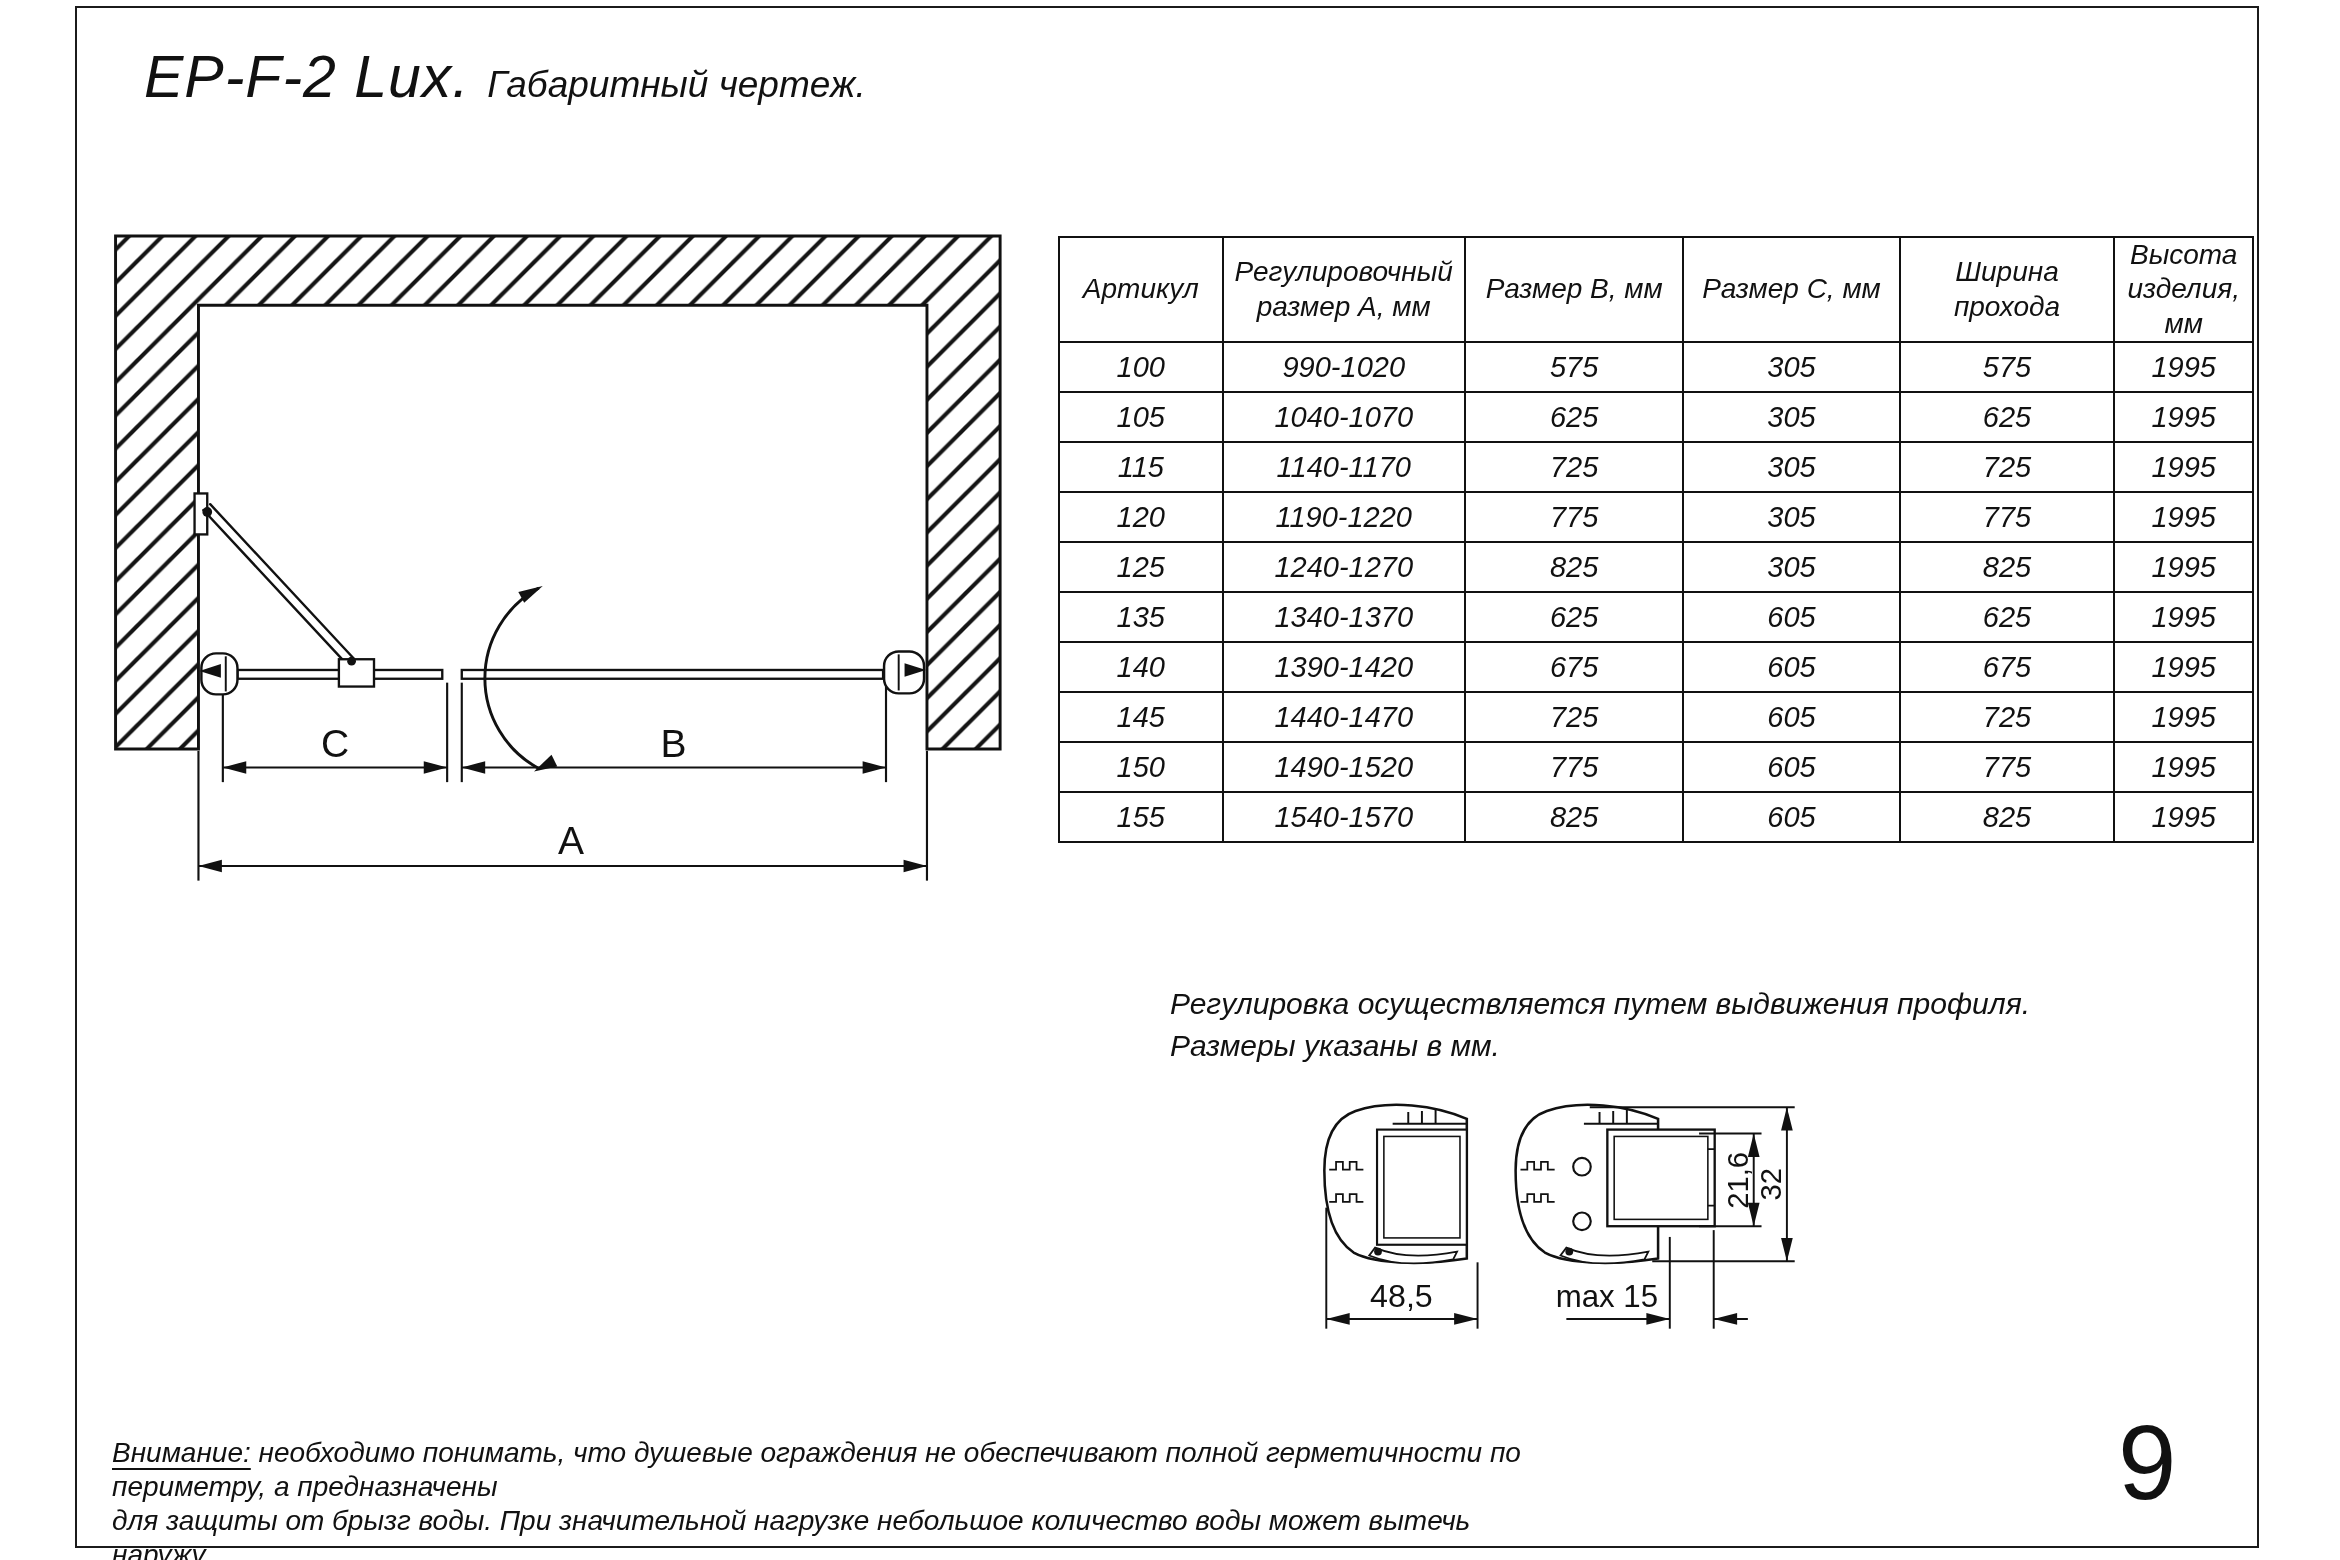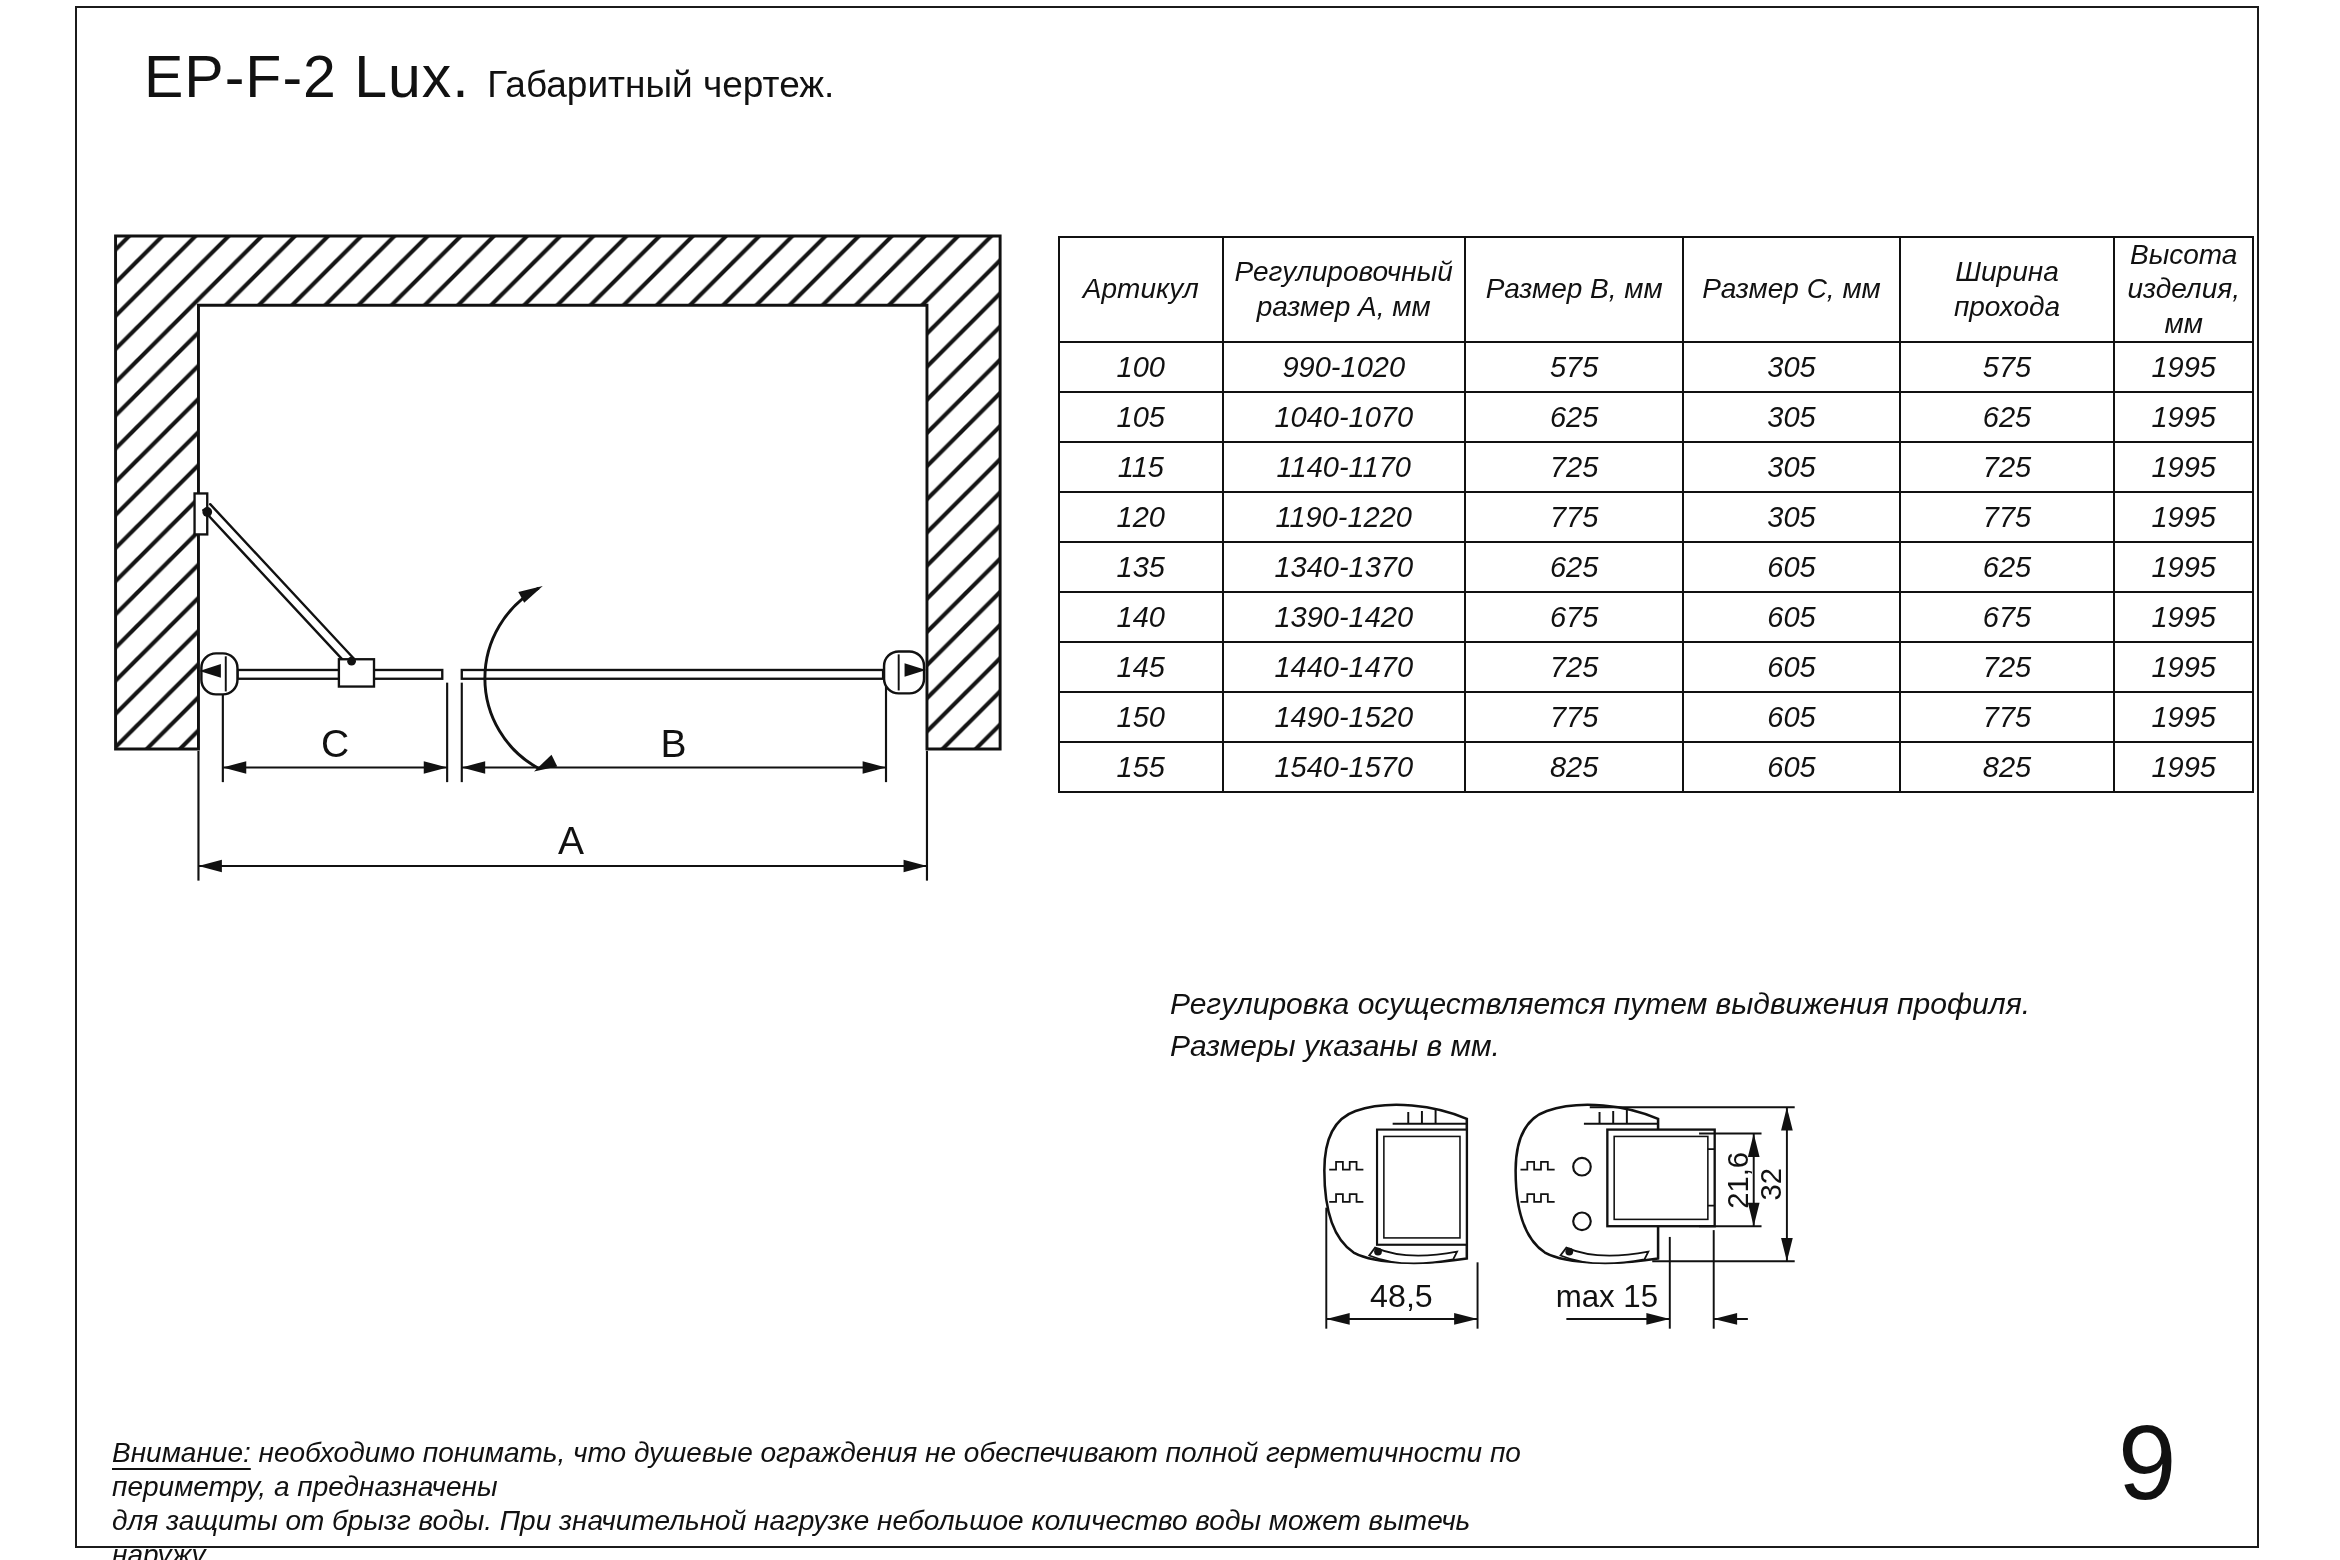--- a/index.html
+++ b/index.html
@@ -6,21 +6,21 @@
   body{
     width:2341px;height:1560px;position:relative;background:#ffffff;
     font-family:"Liberation Sans", sans-serif;color:#111;overflow:hidden;
   }
   .page-border{
     position:absolute;left:75px;top:5.9px;width:2184px;height:1542px;
     border:2.9px solid #1b1b1b;box-sizing:border-box;
   }
   .title-row{
     position:absolute;left:144px;top:43px;display:flex;align-items:baseline;
-    white-space:nowrap;text-align:right;
+    font-style:italic;white-space:nowrap;text-align:right;
   }
   .title-model{font-size:59px;letter-spacing:1px;}
   .title-caption{font-size:37px;margin-left:17.6px;}
   svg{position:absolute;}
   .size-table{
     position:absolute;left:1058px;top:236px;width:1196px;
     border-collapse:collapse;table-layout:fixed;font-style:italic;
     border:2.9px solid #111;
   }
   .size-table th,.size-table td{
@@ -187,20 +187,28 @@
 
       <tr>
         <td>120</td>
         <td>1190-1220</td>
         <td>775</td>
         <td>305</td>
         <td>775</td>
         <td>1995</td>
       </tr>
 
+      <tr>
+        <td>125</td>
+        <td>1240-1270</td>
+        <td>825</td>
+        <td>305</td>
+        <td>825</td>
+        <td>1995</td>
+      </tr>
 
 
       <tr>
         <td>135</td>
         <td>1340-1370</td>
         <td>625</td>
         <td>605</td>
         <td>625</td>
         <td>1995</td>
       </tr>

